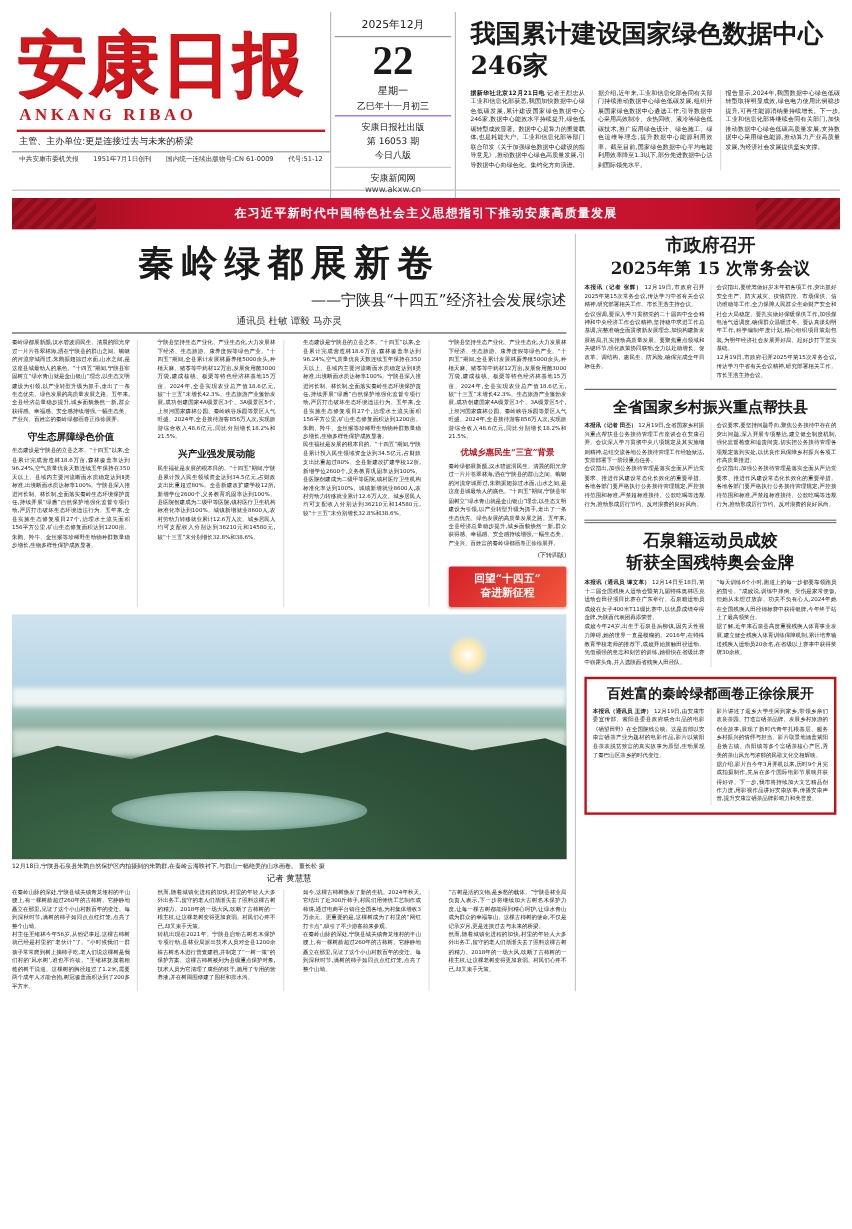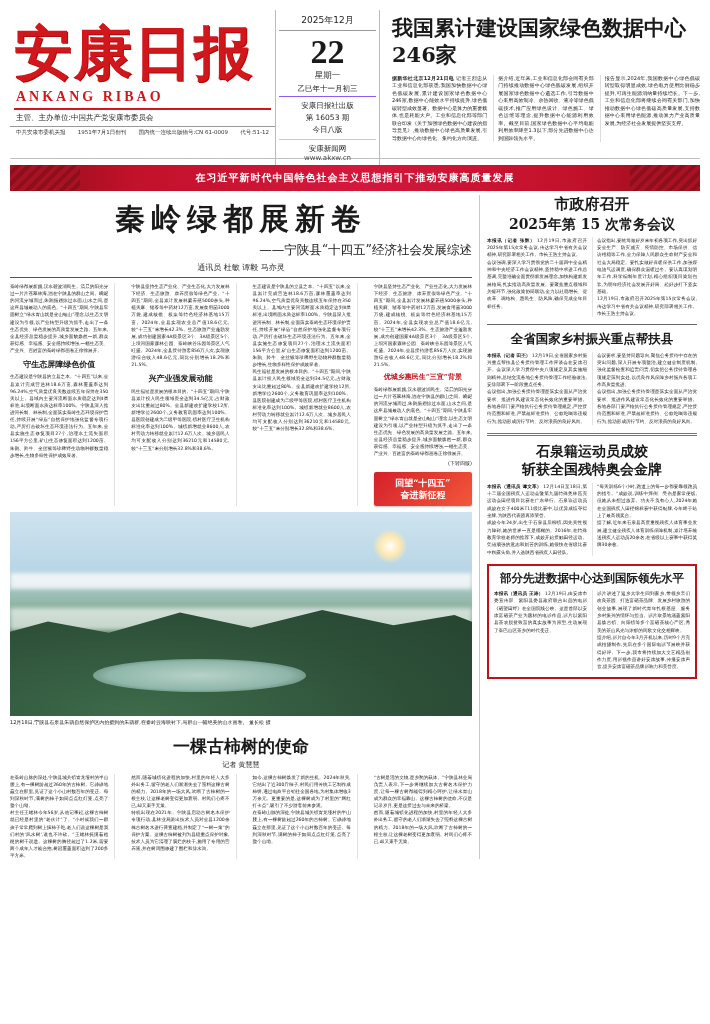--- a/index.html
+++ b/index.html
@@ -193,21 +193,21 @@
 <body>
 
 <div class="page">
 
   <div class="masthead">
 
     <div class="logo-block">
       <div class="logo-title">安康日报</div>
       <div class="logo-pinyin">ANKANG RIBAO</div>
       <div class="logo-rule"></div>
-      <div class="logo-sub">主管、主办单位:中国共产党安康市委员会</div>
+      <div class="logo-sub">主管、主办单位:更是连接过去与未来的桥梁</div>
       <div class="logo-sub2">
         <span>中共安康市委机关报</span>
         <span>1951年7月1日创刊</span>
         <span>国内统一连续出版物号:CN 61-0009</span>
         <span>代号:51-12</span>
       </div>
     </div>
 
     <div class="date-block">
       <div class="date-line">2025年12月</div>
@@ -285,21 +285,20 @@
           <div class="cloudband c3"></div>
           <div class="ridge"></div>
           <div class="lake"></div>
         </div>
         <div class="photo-cap">
           <span>12月18日,宁陕县石泉县朱鹮自然保护区内拍摄到的朱鹮群,在秦岭云海映衬下,与群山一幅绝美的山水画卷。</span>
           <span>董长松 摄</span>
         </div>
       </div>
 
-      <div class="art2-title">一棵古柿树的使命</div>
       <div class="art2-by">记者 黄慧慧</div>
       <div class="cols4">
         <div class="col">
           <div>在秦岭山脉的深处,宁陕县城关镇青龙垭村的半山腰上,有一棵树龄超过260年的古柿树。它静静地矗立在那里,见证了这个小山村数百年的变迁。每到深秋时节,满树的柿子如同点点红灯笼,点亮了整个山坳。</div>
           <div>村主任王绪林今年56岁,从他记事起,这棵古柿树就已经是村里的“老伙计”了。“小时候我们一群孩子常常爬到树上摘柿子吃,老人们说这棵树是我们村的‘风水树’,谁也不许砍。”王绪林抚摸着粗糙的树干说道。这棵树的胸径超过了1.2米,需要两个成年人才能合抱,树冠覆盖面积达到了200多平方米。</div>
         </div>
         <div class="col">
           <div>然而,随着城镇化进程的加快,村里的年轻人大多外出务工,留守的老人们渐渐失去了照料这棵古树的精力。2018年的一场大风,吹断了古柿树的一根主枝,让这棵老树变得更加衰弱。村民们心疼不已,却又束手无策。</div>
           <div>转机出现在2021年。宁陕县启动古树名木保护专项行动,县林业局派出技术人员对全县1200余株古树名木进行普查建档,并制定了“一树一策”的保护方案。这棵古柿树被列为县级重点保护对象,技术人员为它清理了腐烂的枝干,施用了专用的营养液,并在树周围修建了围栏和排水沟。</div>
         </div>
@@ -361,21 +360,21 @@
             <div>成姣今年24岁,出生于石泉县后柳镇,因先天性视力障碍,她的世界一直是模糊的。2016年,在特殊教育学校老师的推荐下,成姣开始接触田径运动。凭借顽强的意志和刻苦的训练,她很快在省级比赛中崭露头角,并入选陕西省残疾人田径队。</div>
           </div>
           <div class="col">
             <div>“每天训练6个小时,跑道上的每一步都要靠领跑员的指引。”成姣说,训练中摔倒、受伤是家常便饭,但她从未想过放弃。功夫不负有心人,2024年她在全国残疾人田径锦标赛中获得银牌,今年终于站上了最高领奖台。</div>
             <div>据了解,近年来石泉县高度重视残疾人体育事业发展,建立健全残疾人体育训练保障机制,累计培养输送残疾人运动员20余名,在省级以上赛事中获得奖牌30余枚。</div>
           </div>
         </div>
       </div>
 
       <div class="boxed">
-        <div class="r-title">部分先进数据中心达到国际领先水平</div>
+        <div class="r-title">百姓富的秦岭绿都画卷正徐徐展开</div>
         <div class="r-cols2">
           <div class="col">
             <span class="lead-b">本报讯（通讯员 王涛）</span>
             <span>12月19日,由安康市委宣传部、紫阳县委县政府联合出品的电影《硒望田野》在全国院线公映。这是首部以安康富硒茶产业为题材的电影作品,影片以紫阳县茶农脱贫致富的真实故事为原型,生动展现了秦巴山区茶乡的时代变迁。</span>
           </div>
           <div class="col">
             <div>影片讲述了返乡大学生回到家乡,带领乡亲们改良茶园、打造富硒茶品牌、发展乡村旅游的创业故事,展现了新时代青年扎根基层、服务乡村振兴的情怀与担当。影片取景地涵盖紫阳县焕古镇、向阳镇等多个富硒茶核心产区,秀美的茶山风光与浓郁的民歌文化交相辉映。</div>
             <div>据介绍,影片自今年3月开机以来,历时9个月完成拍摄制作,先后在多个国际电影节展映并获得好评。下一步,我市将持续加大文艺精品创作力度,用影视作品讲好安康故事,传播安康声音,提升安康富硒茶品牌影响力和美誉度。</div>
           </div>
         </div>

